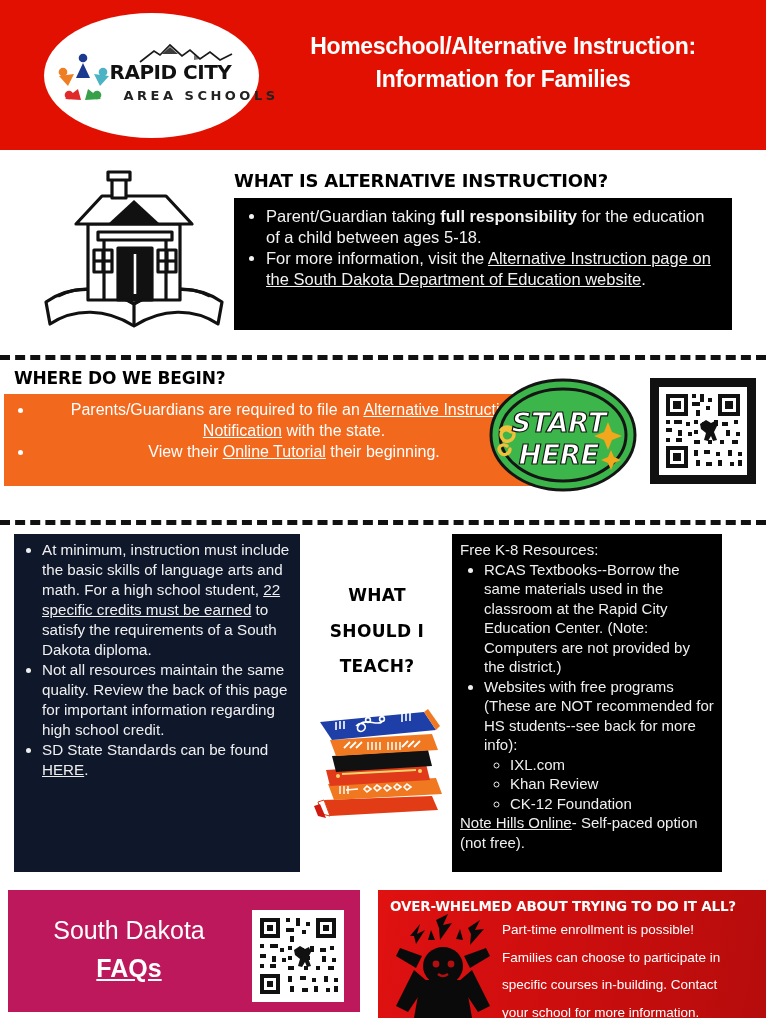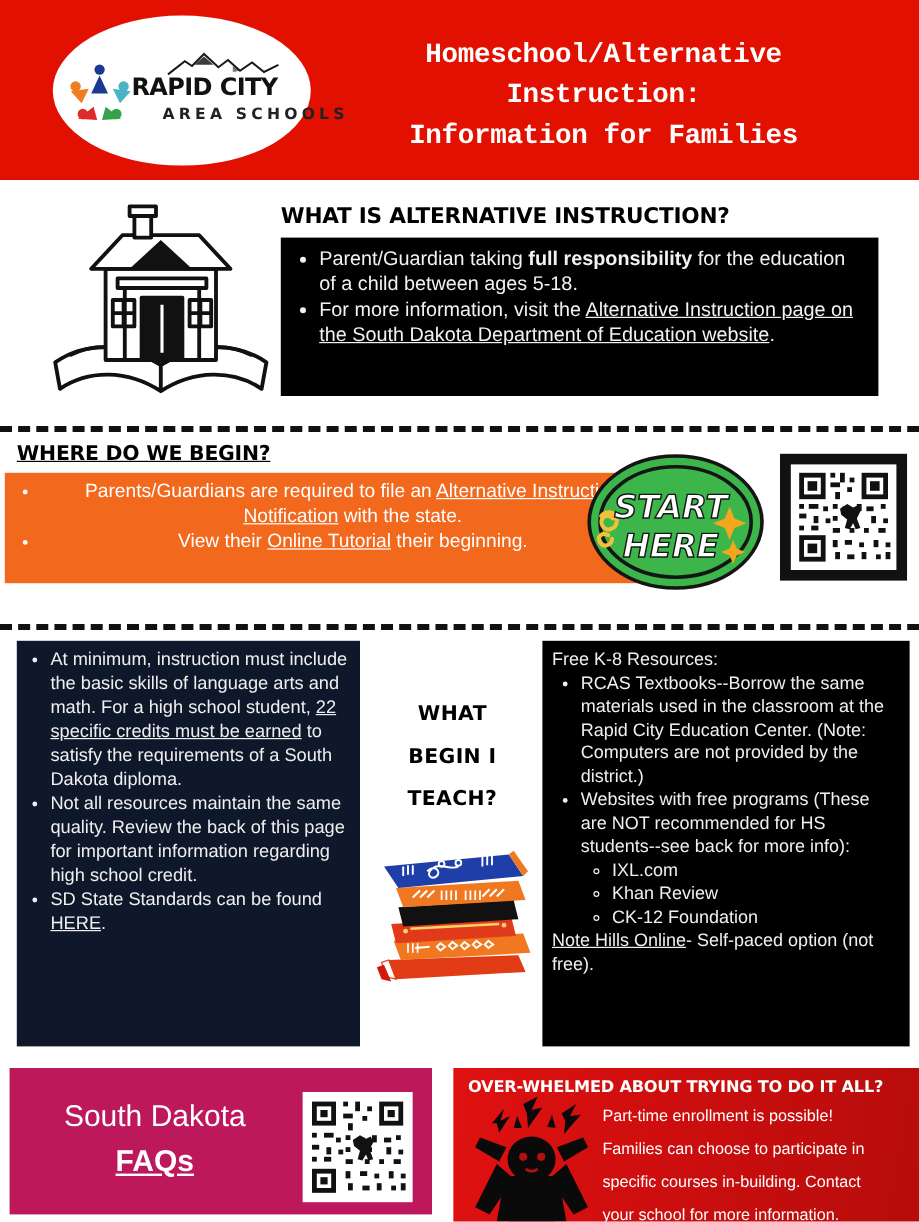--- a/index.html
+++ b/index.html
@@ -26,29 +26,29 @@
   .logo-inner{position:relative;width:200px;height:80px;}
   .logo-star{position:absolute;left:4px;top:16px;width:56px;height:52px;}
   .logo-mtn{position:absolute;left:86px;top:6px;width:96px;height:22px;}
   .logo-rc{
     position:absolute;left:58px;top:24px;
     font-family:"DejaVu Sans", sans-serif;
     font-weight:bold;font-size:20px;letter-spacing:-0.5px;color:#111;
     white-space:nowrap;
   }
   .logo-as{
-    position:absolute;left:84px;top:52px;
+    position:absolute;left:72px;top:52px;
     font-family:"DejaVu Sans", sans-serif;
     font-weight:bold;font-size:13px;letter-spacing:3.5px;color:#222;
     white-space:nowrap;
   }
   .header-title{
     position:absolute;left:268px;top:30px;width:470px;
     color:#ffffff;text-align:center;
-    font-family:Liberation Mono, monospace;
+    font-family:Liberation Sans, sans-serif;
     font-weight:bold;font-size:23px;line-height:1.45;
     letter-spacing:-0.3px;
   }
 
   
   .sec1{position:absolute;left:0;top:150px;width:766px;height:198px;}
   .house-ico{position:absolute;left:42px;top:12px;width:186px;height:176px;}
   .sec1-head{
     position:absolute;left:234px;top:20px;
     font-family:"DejaVu Sans", sans-serif;
@@ -66,41 +66,41 @@
     border-top:5px dashed #111111;
   }
   .dash1{top:355px;}
   .dash2{top:520px;}
 
   
   .sec2{position:absolute;left:0;top:362px;width:766px;height:150px;}
   .sec2-head{
     position:absolute;left:14px;top:6px;
     font-family:"DejaVu Sans", sans-serif;
-    font-weight:bold;font-size:17px;color:#000;letter-spacing:-0.2px;text-decoration:underline;
+    font-weight:bold;font-size:17px;color:#000;letter-spacing:-0.2px;
   }
   .sec2-box{
     position:absolute;left:4px;top:32px;width:560px;height:92px;
     background:#f2681c;color:#ffffff;
     padding:6px 10px 6px 6px;box-sizing:border-box;text-align:center;
   }
   .start-badge{
     position:absolute;left:487px;top:14px;width:152px;height:118px;
   }
   .qr1{position:absolute;left:650px;top:16px;width:106px;height:106px;}
 
   
   .sec3{position:absolute;left:0;top:528px;width:766px;height:348px;}
   .box-left{
     position:absolute;left:14px;top:6px;width:286px;height:338px;
     background:#0f172a;color:#efefef;
     padding:6px 8px 4px 4px;box-sizing:border-box;
   }
   .box-right{
-    position:absolute;left:452px;top:6px;width:306px;height:338px;
+    position:absolute;left:452px;top:6px;width:270px;height:338px;
     background:#000;color:#efefef;
     padding:6px 8px 4px 8px;box-sizing:border-box;
   }
   .mid-head{
     position:absolute;left:306px;top:50px;width:142px;
     text-align:center;color:#000;
     font-family:"DejaVu Sans", sans-serif;
     font-weight:bold;font-size:17px;line-height:2.1;letter-spacing:0.3px;
   }
   .books{position:absolute;left:306px;top:172px;width:146px;height:128px;}
@@ -320,21 +320,21 @@
     <div class="box-left">
       <ul class="bl t-sm">
         <li><span>At minimum, instruction must include the basic skills of language arts and math. For a high school student, </span><span class="u">22 specific credits must be earned</span><span> to satisfy the requirements of a South Dakota diploma.</span></li>
         <li><span>Not all resources maintain the same quality. Review the back of this page for important information regarding high school credit.</span></li>
         <li><span>SD State Standards can be found </span><span class="u">HERE</span><span>.</span></li>
       </ul>
     </div>
 
     <div class="mid-head">
       <div>WHAT</div>
-      <div>BEGIN I</div>
+      <div>SHOULD I</div>
       <div>TEACH?</div>
     </div>
 
     <svg class="books" viewBox="0 0 146 128">
 
       <path d="M18 100 L126 96 L132 110 L24 116 Z" fill="#e23c16"></path>
       <path d="M18 100 L24 116 L16 114 L12 102 Z" fill="#fff" stroke="#e23c16" stroke-width="1"></path>
       <path d="M14 104 L20 118 L12 116 L8 106 Z" fill="#d01a10"></path>
 
       <path d="M22 84 L130 78 L136 94 L28 100 Z" fill="#f07820"></path>

